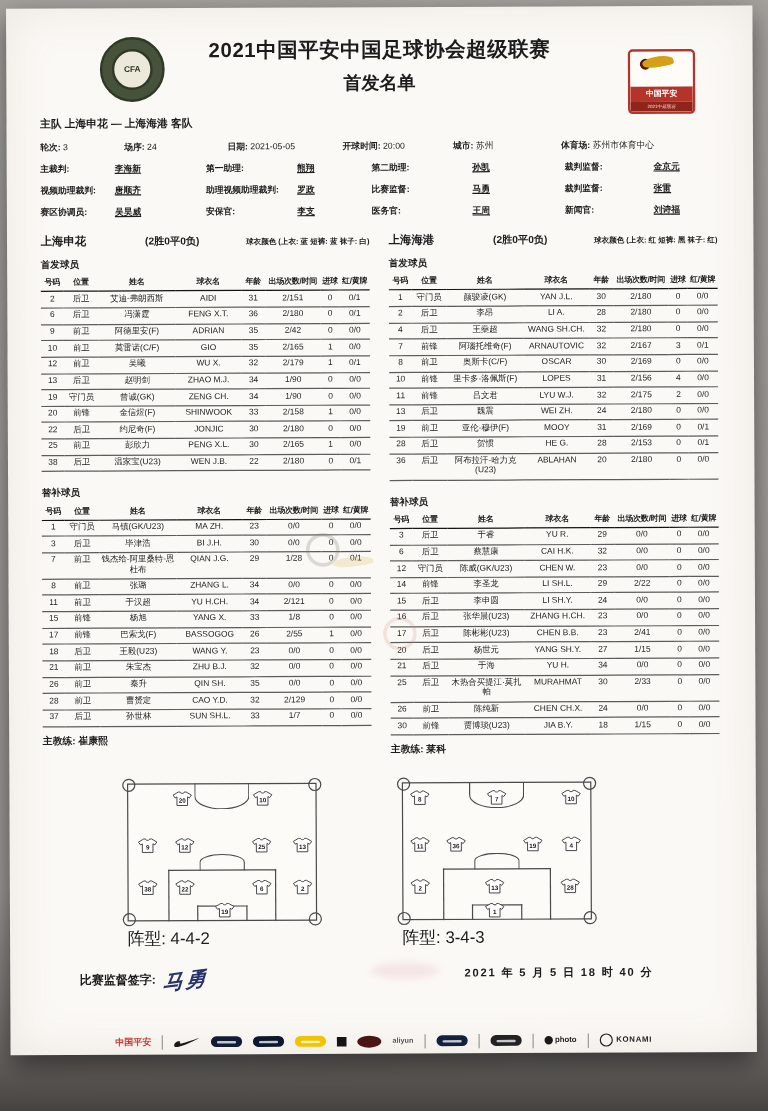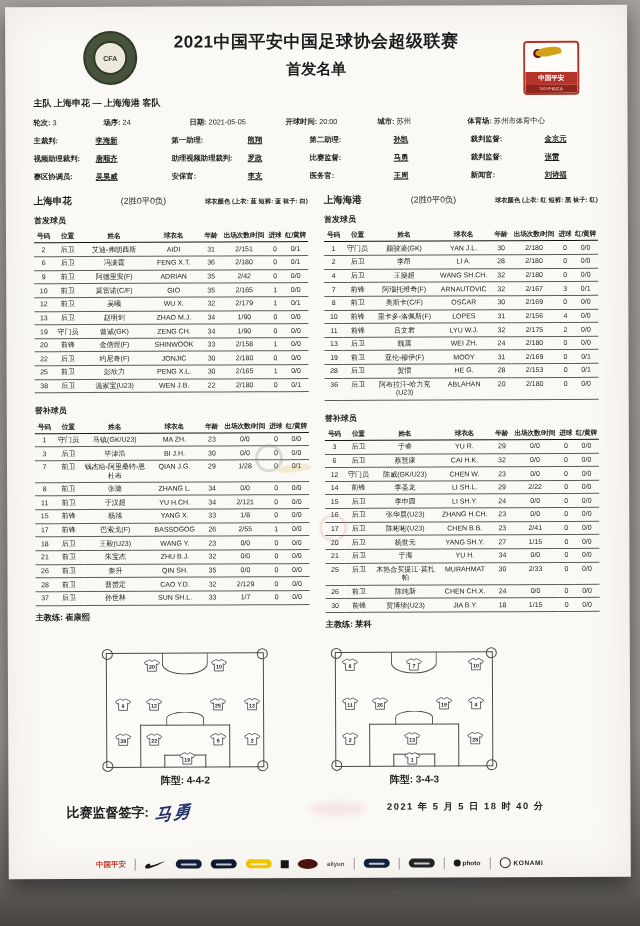--- a/index.html
+++ b/index.html
@@ -31,21 +31,21 @@
   .meta{display:grid;grid-template-columns:70px 86px 96px 92px 90px 1fr;font-size:7.3px;margin-top:8px;}
   .meta .cell .lab{font-weight:700;}
   .orow{display:grid;grid-template-columns:62px 76px 76px 62px 84px 77px 74px 1fr;font-size:7.3px;margin-top:8px;}
   .orow .lab{font-weight:700;}
   .orow .val{font-weight:600;text-decoration:underline;}
   
   .teamwrap{display:flex;gap:14px;margin-top:13px;}
   .teamcol{width:276px;}
   .teamhead{display:flex;align-items:baseline;}
   .tname{font-size:9.5px;font-weight:800;}
-  .trec{font-size:8.5px;font-weight:400;margin-left:3px;padding-left:46px;}
+  .trec{font-size:8.5px;font-weight:700;margin-left:3px;padding-left:46px;}
   .tkit{font-size:6.3px;font-weight:700;margin-left:auto;padding-right:2px;}
   .slabel{font-size:8px;font-weight:800;margin-top:7px;}
   .slabel.subs{margin-top:12px;}
   .thead,.trow{display:grid;grid-template-columns:19px 29px 64px 55px 20px 46px 16px 25px;}
   .thead{margin-top:4px;}
   .tc{text-align:center;padding:2.4px 0 2px;line-height:1.18;}
   .thead .tc{font-weight:800;font-size:6.7px;border-bottom:1.4px solid #141414;letter-spacing:-.2px;}
   .trow .tc{font-size:7px;border-bottom:.8px solid #5c5c5c;}
   .coach{font-size:8.2px;font-weight:800;margin-top:6px;}
   
@@ -55,25 +55,25 @@
   .pitch{position:relative;width:156px;height:113px;border:1.3px solid #4a4a4a;background:#fcfbf8;}
   .arc-top{position:absolute;top:-1px;left:50%;transform:translateX(-50%);width:44px;height:21px;
            border:1px solid #4a4a4a;border-top:none;border-radius:0 0 44px 44px / 0 0 21px 21px;}
   .pen-box{position:absolute;bottom:-1px;left:50%;transform:translateX(-50%);width:88px;height:42px;border:1px solid #4a4a4a;border-bottom:none;}
   .arc-pen{position:absolute;bottom:41px;left:50%;transform:translateX(-50%);width:36px;height:13px;
            border:1px solid #4a4a4a;border-bottom:none;border-radius:36px 36px 0 0 / 13px 13px 0 0;}
   .goal-box{position:absolute;bottom:-1px;left:50%;transform:translateX(-50%);width:40px;height:12px;border:1px solid #4a4a4a;border-bottom:none;}
   .corner{position:absolute;width:9px;height:9px;border:1px solid #4a4a4a;border-radius:50%;}
   .corner.tl{left:-5px;top:-5px}.corner.tr{right:-5px;top:-5px}.corner.bl{left:-5px;bottom:-5px}.corner.br{right:-5px;bottom:-5px}
   .shirt{position:absolute;transform:translate(-50%,-50%);line-height:0;}
-  .fline{text-align:center;font-size:10px;font-weight:700;margin-top:6px;}
+  .fline{text-align:left;font-size:14px;font-weight:400;margin-top:6px;}
   
   .footrow{display:flex;align-items:flex-start;margin-top:14px;}
   .sig{margin-left:30px;display:flex;align-items:center;}
-  .sig .lab{font-size:13px;font-weight:800;}
+  .sig .lab{font-size:10px;font-weight:800;}
   .ink{font-size:17px;font-weight:700;color:#27336b;font-style:italic;transform:rotate(-7deg) skewX(-12deg);
        display:inline-block;margin-left:6px;letter-spacing:2px;}
   .dt{margin-left:auto;margin-right:58px;font-size:9.3px;font-weight:800;letter-spacing:1.5px;}
   
   .sponsors{display:flex;align-items:center;justify-content:center;gap:9px;margin-top:34px;}
   .sp-divider{width:1px;height:12px;background:#999;}
   .sp-text{font-size:7.5px;font-weight:800;}
   .sp-pill{width:26px;height:9px;border-radius:5px;position:relative;}
   .sp-pill .pline{position:absolute;left:5px;top:3.5px;width:16px;height:2px;background:rgba(255,255,255,.75);border-radius:1px;}
   .sp-square{width:8px;height:8px;display:inline-block;}

